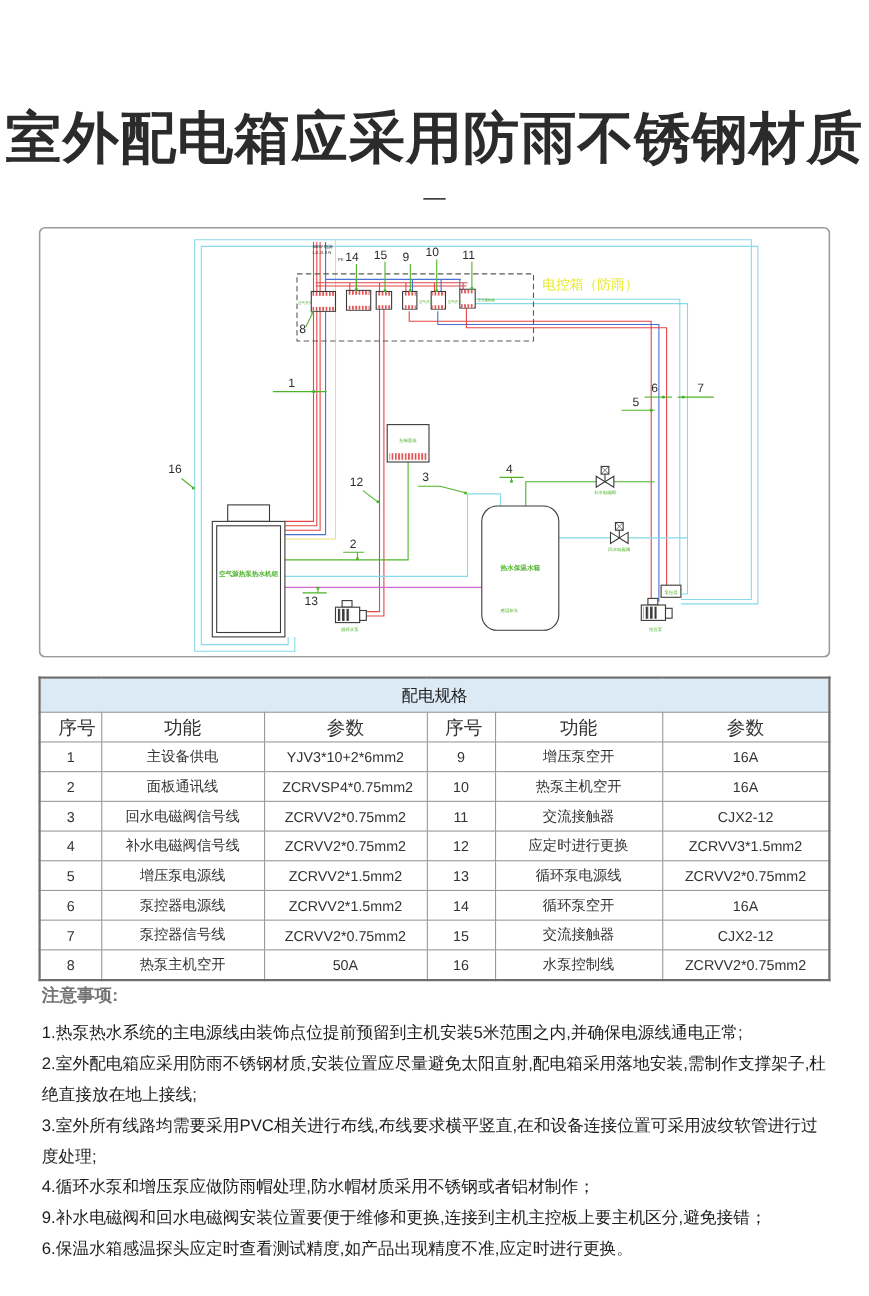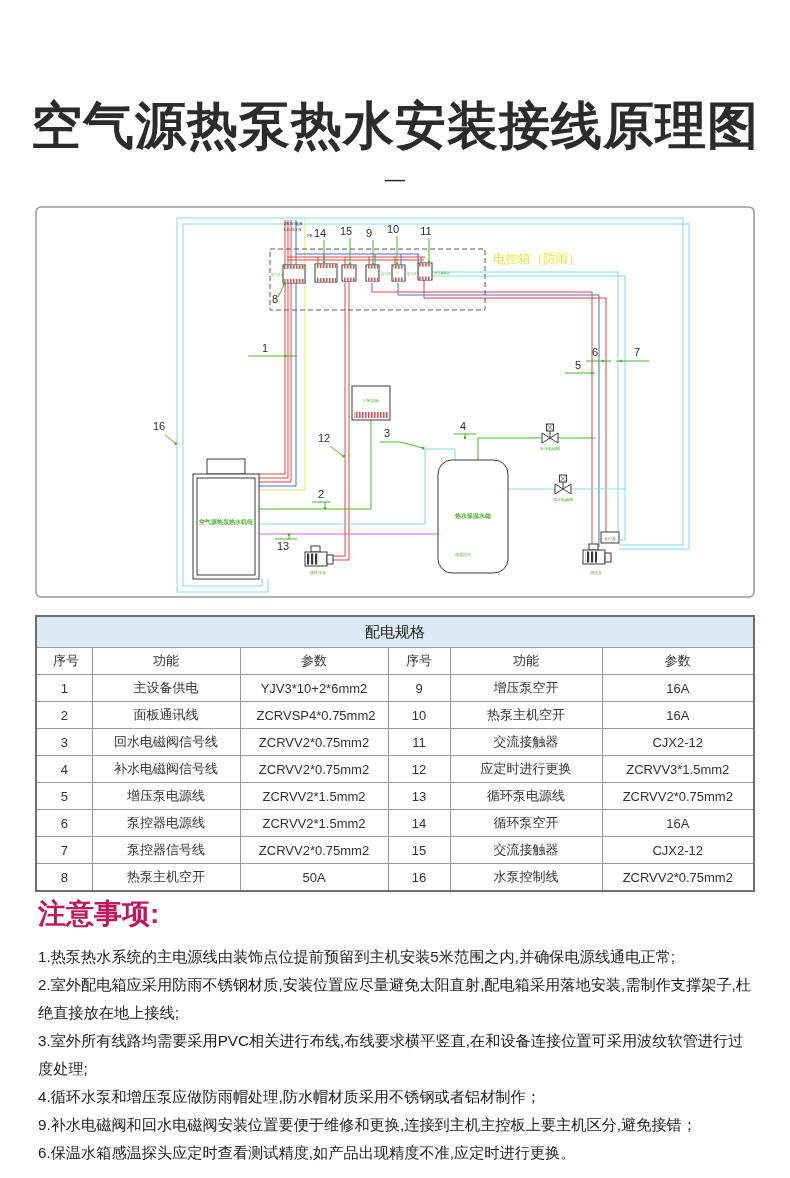--- a/index.html
+++ b/index.html
@@ -35,30 +35,30 @@
   .tinyg2{font-size:3.2px;fill:var(--wire_green);text-anchor:start;}
   .tinyk{font-size:4px;fill:#333;text-anchor:start;}
   .devlbl{font-size:6px;fill:var(--wire_green);text-anchor:middle;font-weight:bold;}
   .ylbl{font-size:12.5px;fill:var(--label_yellow);text-anchor:start;}
 
   #spec-table{position:absolute;top:615px;left:35px;width:720px;border-collapse:collapse;
     border:2px solid #6e6e6e;table-layout:fixed;}
   #spec-table td{border:1px solid var(--border_gray);text-align:center;vertical-align:middle;
     font-size:13px;color:#333;height:26px;padding:0 16px;overflow:hidden;white-space:nowrap;}
   #spec-table td.tbl-title{background:var(--table_header_bg);font-size:15px;height:30px;color:#222;}
-  #spec-table td.hdr{font-size:13px;}
+  #spec-table td.hdr{font-size:17px;}
 
   #notes{position:absolute;top:895px;left:38px;width:714px;}
-  #notes-title{font-size:28px;font-weight:bold;color:#be185d;font-family:Liberation Sans, sans-serif;margin:0 0 10px 0;}
+  #notes-title{font-size:16px;font-weight:bold;color:#737373;font-family:Liberation Sans, sans-serif;margin:0 0 10px 0;}
   .note-item{font-size:15.2px;line-height:1.84;color:#1d1d1d;}
 </style>
 </head>
 <body>
 
-<div id="page-title">空气源热泵热水安装接线原理图</div>
+<div id="page-title">室外配电箱应采用防雨不锈钢材质</div>
 <div id="title-dash">—</div>
 
 <div id="diagram-wrap">
 <svg viewBox="0 0 720 392" width="720" height="392">
   <defs>
     <pattern id="term" width="3" height="6" patternUnits="userSpaceOnUse">
       <rect width="3" height="6" fill="#fff"></rect>
       <rect width="1.6" height="6" fill="#e05555"></rect>
     </pattern>
     <pattern id="stripes" width="4" height="14" patternUnits="userSpaceOnUse">

